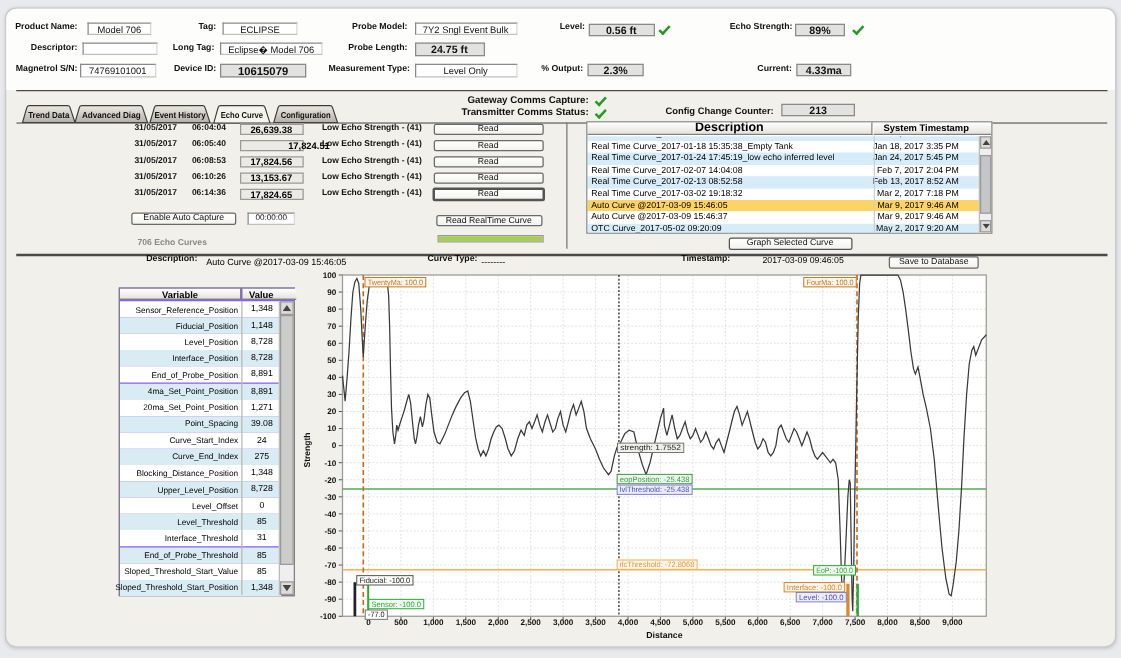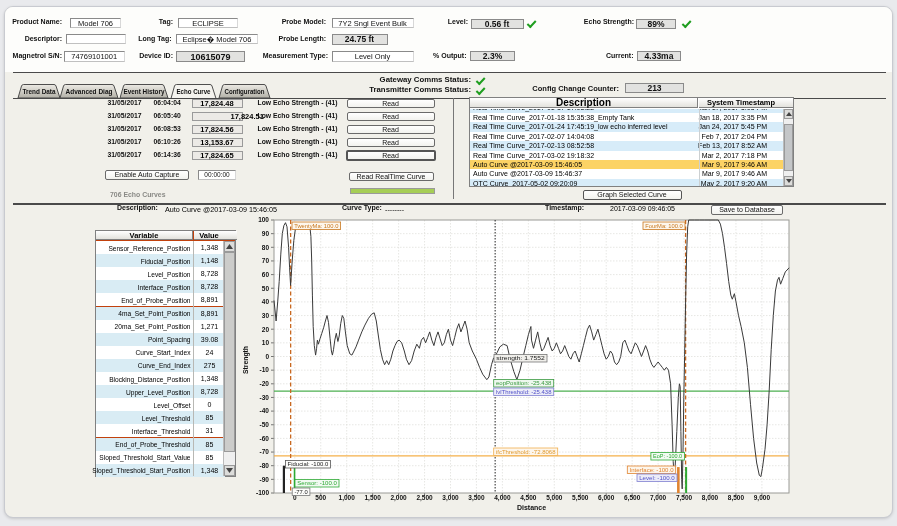--- a/index.html
+++ b/index.html
@@ -46,21 +46,21 @@
 <div class="gfld" style="left:171px; top:44px; width:69px; height:11px; line-height:10px; font-size:9px;">10615079</div>
 <div class="lbl" style="right:564px; top:44.5px;">Measurement Type:</div>
 <div class="fld" style="left:326.5px; top:44.4px; width:82px; height:10.5px; line-height:9.5px;">Level Only</div>
 <div class="lbl" style="right:425.5px; top:44.5px;">% Output:</div>
 <div class="gfld" style="left:465px; top:43.8px; width:45px; height:10.5px; line-height:9.5px;">2.3%</div>
 <div class="lbl" style="right:258.5px; top:44.5px;">Current:</div>
 <div class="gfld" style="left:632px; top:43.8px; width:44px; height:10.5px; line-height:9.5px;">4.33ma</div>
 
 <div class="hline" style="top:65px;"></div>
 
-<div class="lbl" style="right:421px; top:68px; font-size:7.8px;">Gateway Comms Status:</div>
+<div class="lbl" style="right:421px; top:68px; font-size:7.8px;">Gateway Comms Capture:</div>
 <div class="chk" style="left:471px; top:71px;"></div>
 <div class="lbl" style="right:421px; top:78px; font-size:7.8px;">Transmitter Comms Status:</div>
 <div class="chk" style="left:471px; top:81px;"></div>
 <div class="lbl" style="right:273px; top:76.5px; font-size:7.5px;margin-left:40px;">Config Change Counter:</div>
 <div class="gfld" style="left:620px; top:75.8px; width:59px; height:10.5px; line-height:9.5px;">213</div>
 
 <svg class="abs" style="left:8px; top:77px;" width="873" height="15" viewBox="0 0 873 15">
   <defs>
     <linearGradient id="tg" x1="0" y1="0" x2="0" y2="1">
       <stop offset="0" stop-color="#eceae4"></stop>
@@ -75,21 +75,21 @@
   <path d="M158 14.5 L161.5 2 Q162 0.5 163.5 0.5 L197 0.5 Q198.5 0.5 199 2 L203 14.5 Z" fill="#f4f3ee" stroke="#3c3c3c" stroke-width="0.9"></path>
   <text x="26" y="10" font-size="7" font-weight="bold" fill="#111" text-anchor="middle" textLength="33" lengthAdjust="spacingAndGlyphs">Trend Data</text>
   <text x="76" y="10" font-size="7" font-weight="bold" fill="#111" text-anchor="middle" textLength="47" lengthAdjust="spacingAndGlyphs">Advanced Diag</text>
   <text x="131" y="10" font-size="7" font-weight="bold" fill="#111" text-anchor="middle" textLength="41" lengthAdjust="spacingAndGlyphs">Event History</text>
   <text x="180.5" y="10" font-size="7" font-weight="bold" fill="#111" text-anchor="middle" textLength="34" lengthAdjust="spacingAndGlyphs">Echo Curve</text>
   <text x="231.5" y="10" font-size="7" font-weight="bold" fill="#111" text-anchor="middle" textLength="40" lengthAdjust="spacingAndGlyphs">Configuration</text>
 </svg>
 
 <div class="rowtxt" style="left:102.5px; top:91.5px;">31/05/2017</div>
     <div class="rowtxt" style="left:148.5px; top:91.5px;">06:04:04</div>
-<div class="vbox" style="left:186.5px; top:92px;">17,824.48</div>
+<div class="vbox" style="left:186.5px; top:92px;">26,639.38</div>
 <div class="rowtxt" style="left:252.5px; top:91.5px;">Low Echo Strength - (41)</div>
 <div class="btn" style="left:341.5px; top:92px; width:88px; height:9px; line-height:7px;">Read</div>
 <div class="rowtxt" style="left:102.5px; top:104.5px;">31/05/2017</div>
     <div class="rowtxt" style="left:148.5px; top:104.5px;">06:05:40</div>
 <div class="vbox" style="left:186.5px; top:105px;padding-left:38px;">17,824.51</div>
 <div class="rowtxt" style="left:252.5px; top:104.5px;">Low Echo Strength - (41)</div>
 <div class="btn" style="left:341.5px; top:105px; width:88px; height:9px; line-height:7px;">Read</div>
 <div class="rowtxt" style="left:102.5px; top:117.5px;">31/05/2017</div>
     <div class="rowtxt" style="left:148.5px; top:117.5px;">06:08:53</div>
 <div class="vbox" style="left:186.5px; top:118px;">17,824.56</div>
@@ -150,21 +150,21 @@
 <div class="hline" style="top:196px; height:2px;"></div>
 
 <div class="lbl" style="left:112px; top:197px;">Description:</div>
 <div class="abs" style="left:160px; top:197.5px; font-size:7.2px;">Auto Curve @2017-03-09 15:46:05</div>
 <div class="lbl" style="left:337px; top:197px;">Curve Type:</div>
 <div class="abs" style="left:380px; top:197.5px; font-size:7.2px;">--------</div>
 <div class="lbl" style="left:540px; top:197px;">Timestamp:</div>
 <div class="abs" style="left:605px; top:197.5px; font-size:7px;">2017-03-09 09:46:05</div>
 <div class="btn" style="left:706px; top:197.5px; width:72px; height:10px; line-height:8px;">Save to Database</div>
 
-<div class="abs" style="left:90px; top:223px; width:141px; height:247px; border:1px solid #808080; background:#c2410c; font-size:7px;">
+<div class="abs" style="left:90px; top:223px; width:141px; height:247px; border:1px solid #808080; background:#8b5cf6; font-size:7px;">
   <div style="position:absolute; left:0; top:0; width:97px; height:9px; background:linear-gradient(#ffffff,#e3e2dd); border-right:1px solid #808080; border-bottom:1px solid #808080; font-weight:bold; font-size:7.5px; text-align:center; line-height:9px;">Variable</div>
   <div style="position:absolute; left:98px; top:0; width:43px; height:9px; background:linear-gradient(#ffffff,#e3e2dd); border-bottom:1px solid #808080;"></div>
   <div style="position:absolute; left:98px; top:0; width:30px; height:9px; font-weight:bold; font-size:7.5px; text-align:center; line-height:9px;">Value</div>
   <div id="vt">
         <div style="position:absolute;left:0;top:10px;width:129px;height:13.1px;background:#ffffff;">
           <span style="position:absolute;right:34.5px;top:3.5px;font-size:6.6px;">Sensor_Reference_Position</span>
           <span style="position:absolute;left:98px;width:31px;text-align:center;top:3px;font-size:7px;">1,348</span>
         </div>
         <div style="position:absolute;left:0;top:23.1px;width:129px;height:13.1px;background:#d9ecf4;">
           <span style="position:absolute;right:34.5px;top:3.5px;font-size:6.6px;">Fiducial_Position</span>

